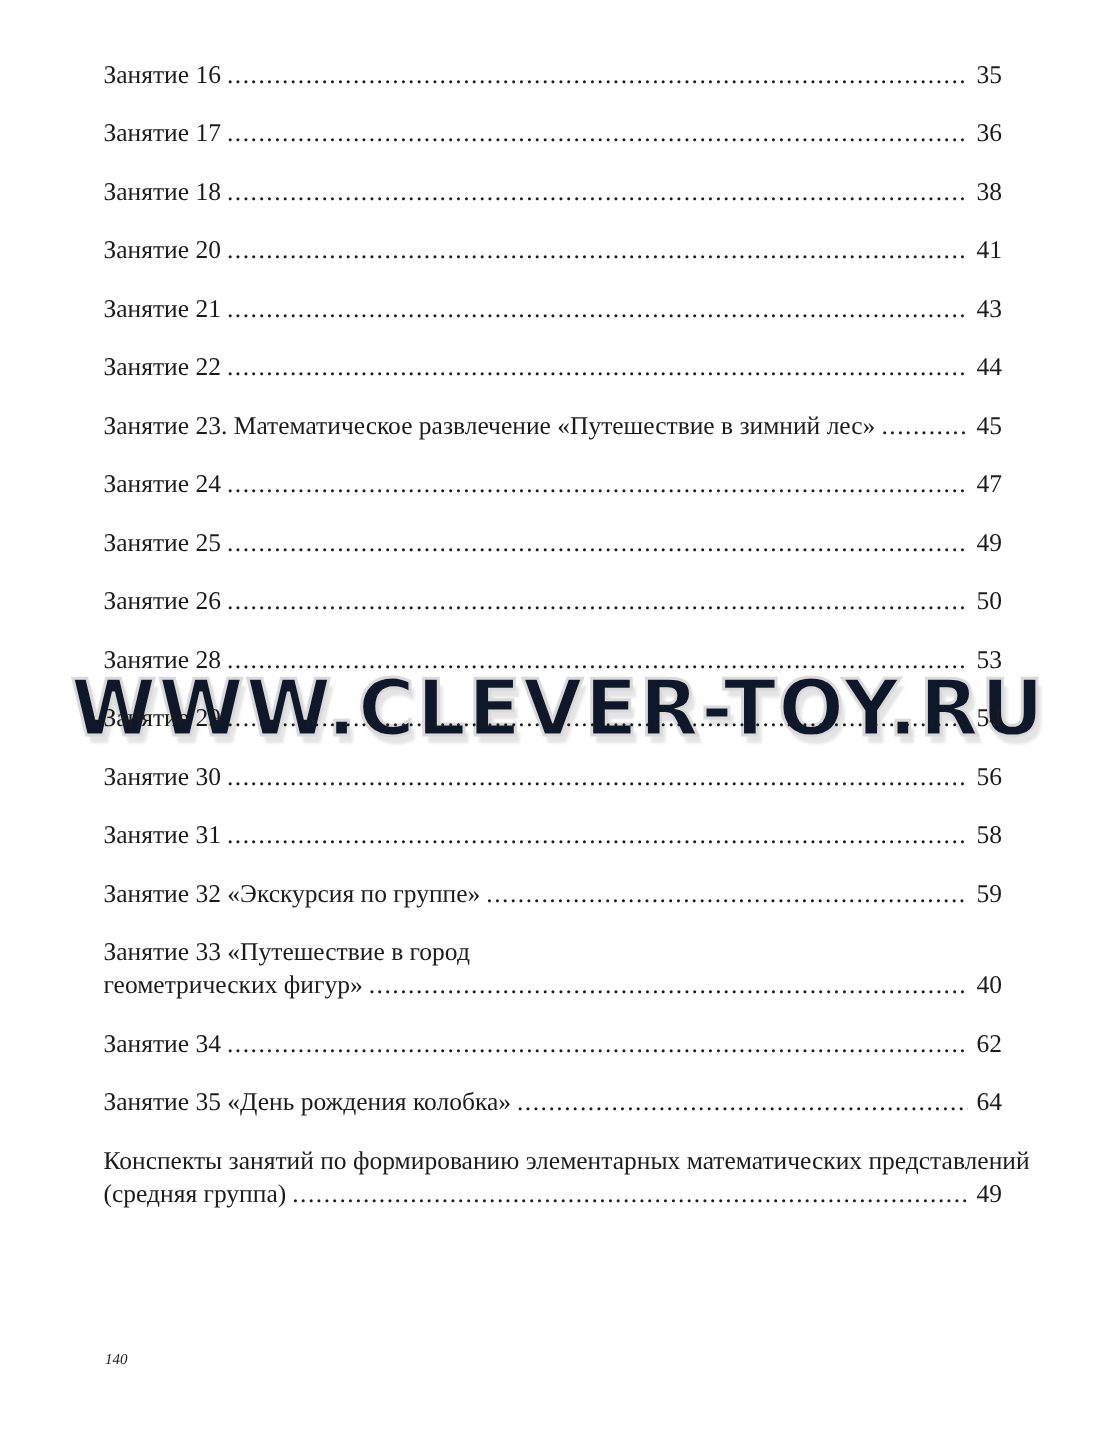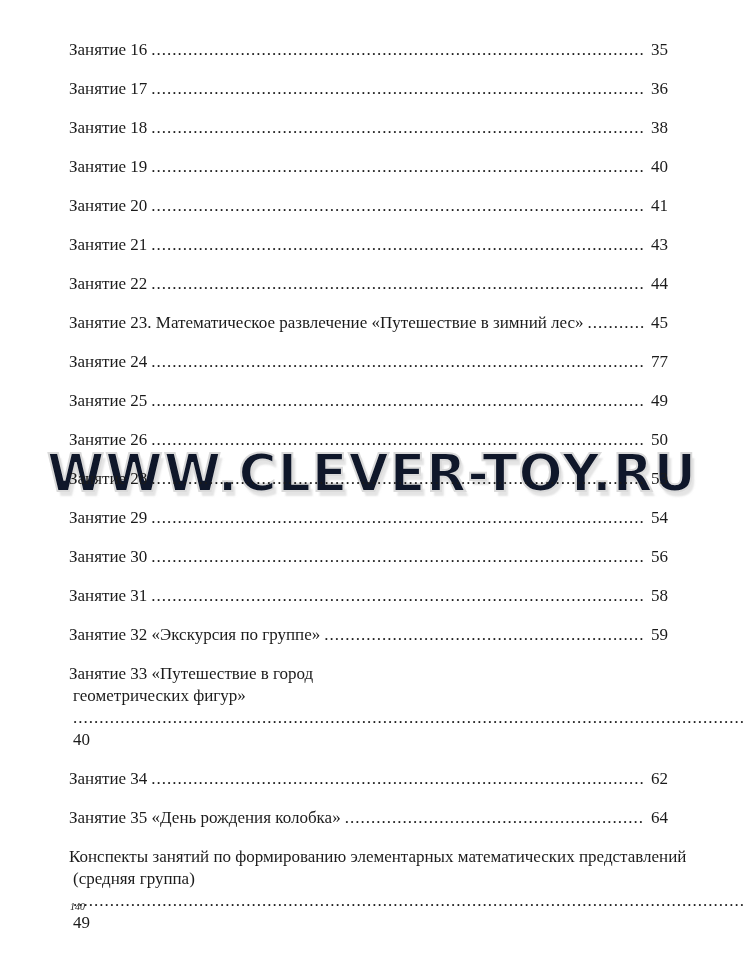--- a/index.html
+++ b/index.html
@@ -36,21 +36,21 @@
     z-index: 1;
   }
   .entry {
     display: flex;
     align-items: baseline;
     font-size: 17px;
     line-height: 22px;
     margin-bottom: 17px;
   }
   .entry.multi { display: block; }
-  .entry .row2 { display: flex; align-items: baseline; flex-direction: column; }
+  .entry .row2 { display: flex; align-items: baseline; }
   .t { white-space: nowrap; text-align: right; }
   .entry.multi .t-line1 { white-space: nowrap; }
   .leader {
     flex: 1 1 auto;
     min-width: 0;
     overflow: hidden;
     white-space: nowrap;
     margin-left: 4px;
     margin-right: 6px;
     letter-spacing: 1px;
@@ -88,25 +88,20 @@
       <span class="leader"></span>
       <span class="pg">36</span>
     </div>
 
     <div class="entry">
       <span class="t">Занятие 18</span>
       <span class="leader"></span>
       <span class="pg">38</span>
     </div>
 
-    <div class="entry">
-      <span class="t">Занятие 19</span>
-      <span class="leader"></span>
-      <span class="pg">40</span>
-    </div>
 
     <div class="entry">
       <span class="t">Занятие 20</span>
       <span class="leader"></span>
       <span class="pg">41</span>
     </div>
 
     <div class="entry">
       <span class="t">Занятие 21</span>
       <span class="leader"></span>
@@ -121,21 +116,21 @@
 
     <div class="entry">
       <span class="t">Занятие 23. Математическое развлечение «Путешествие в зимний лес»</span>
       <span class="leader"></span>
       <span class="pg">45</span>
     </div>
 
     <div class="entry">
       <span class="t">Занятие 24</span>
       <span class="leader"></span>
-      <span class="pg">77</span>
+      <span class="pg">47</span>
     </div>
 
     <div class="entry">
       <span class="t">Занятие 25</span>
       <span class="leader"></span>
       <span class="pg">49</span>
     </div>
 
     <div class="entry">
       <span class="t">Занятие 26</span>

